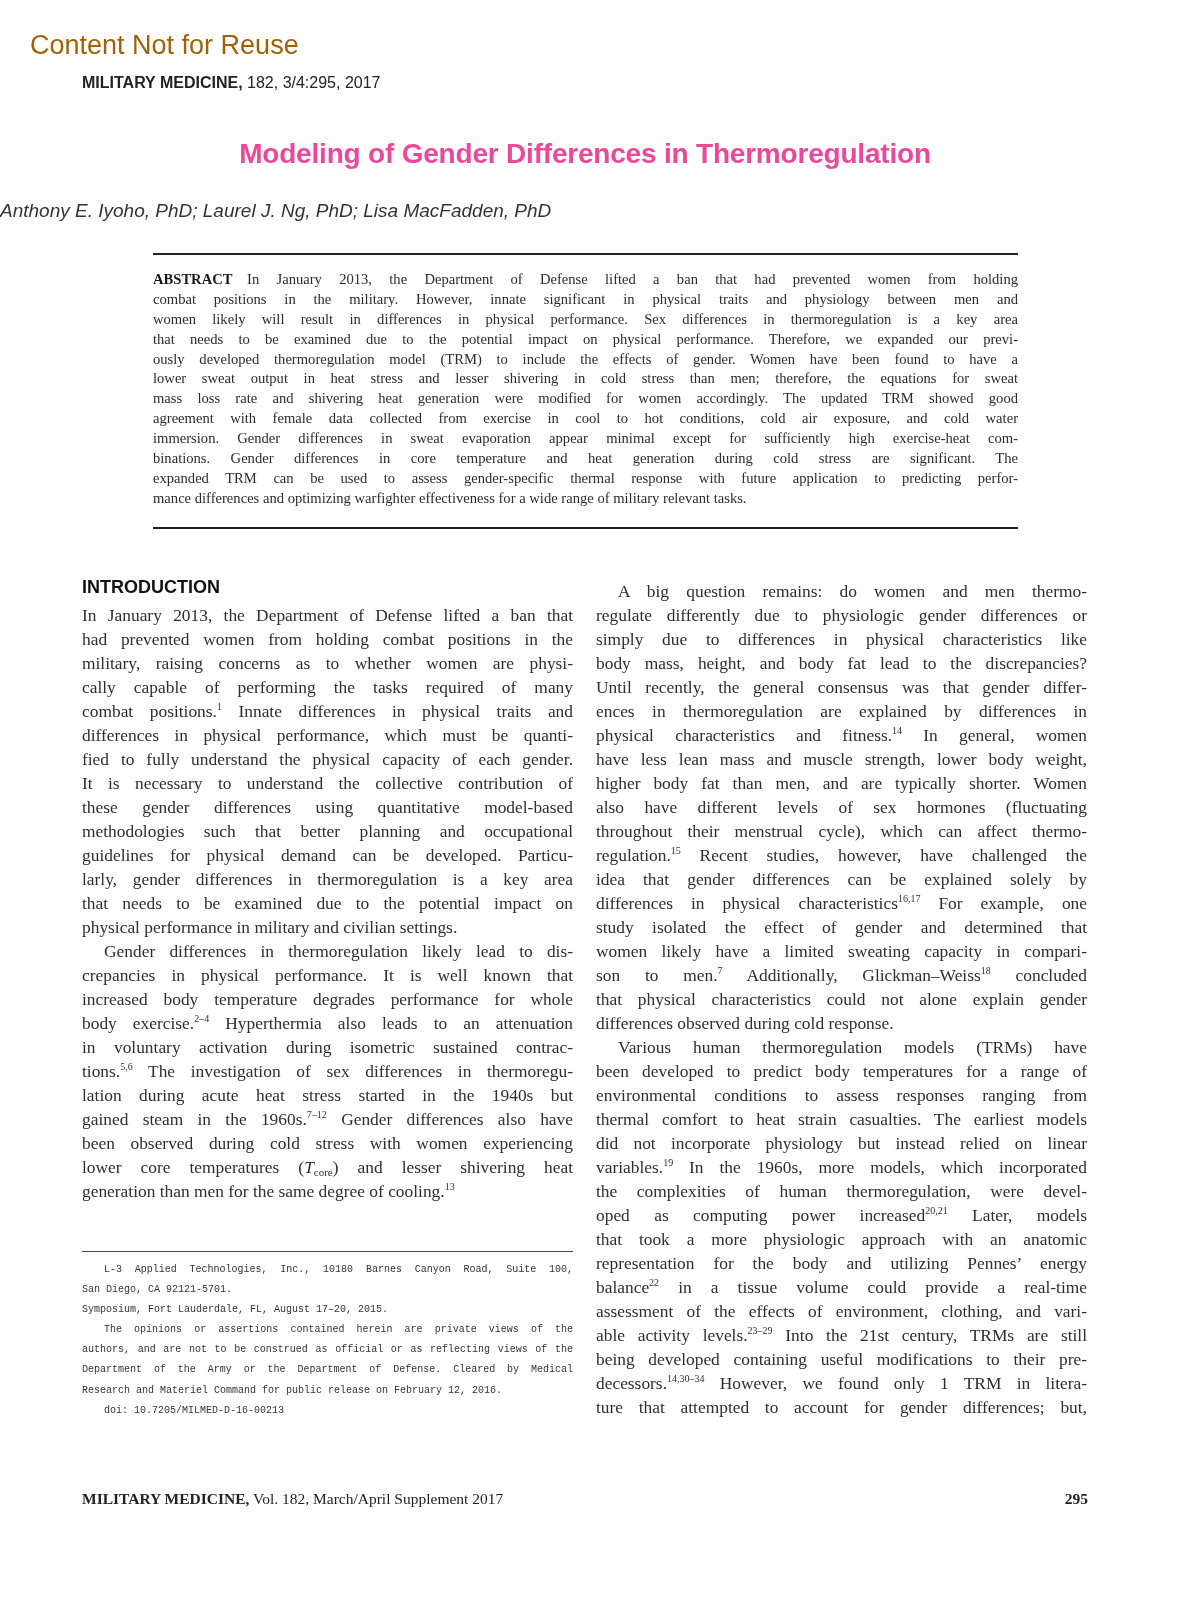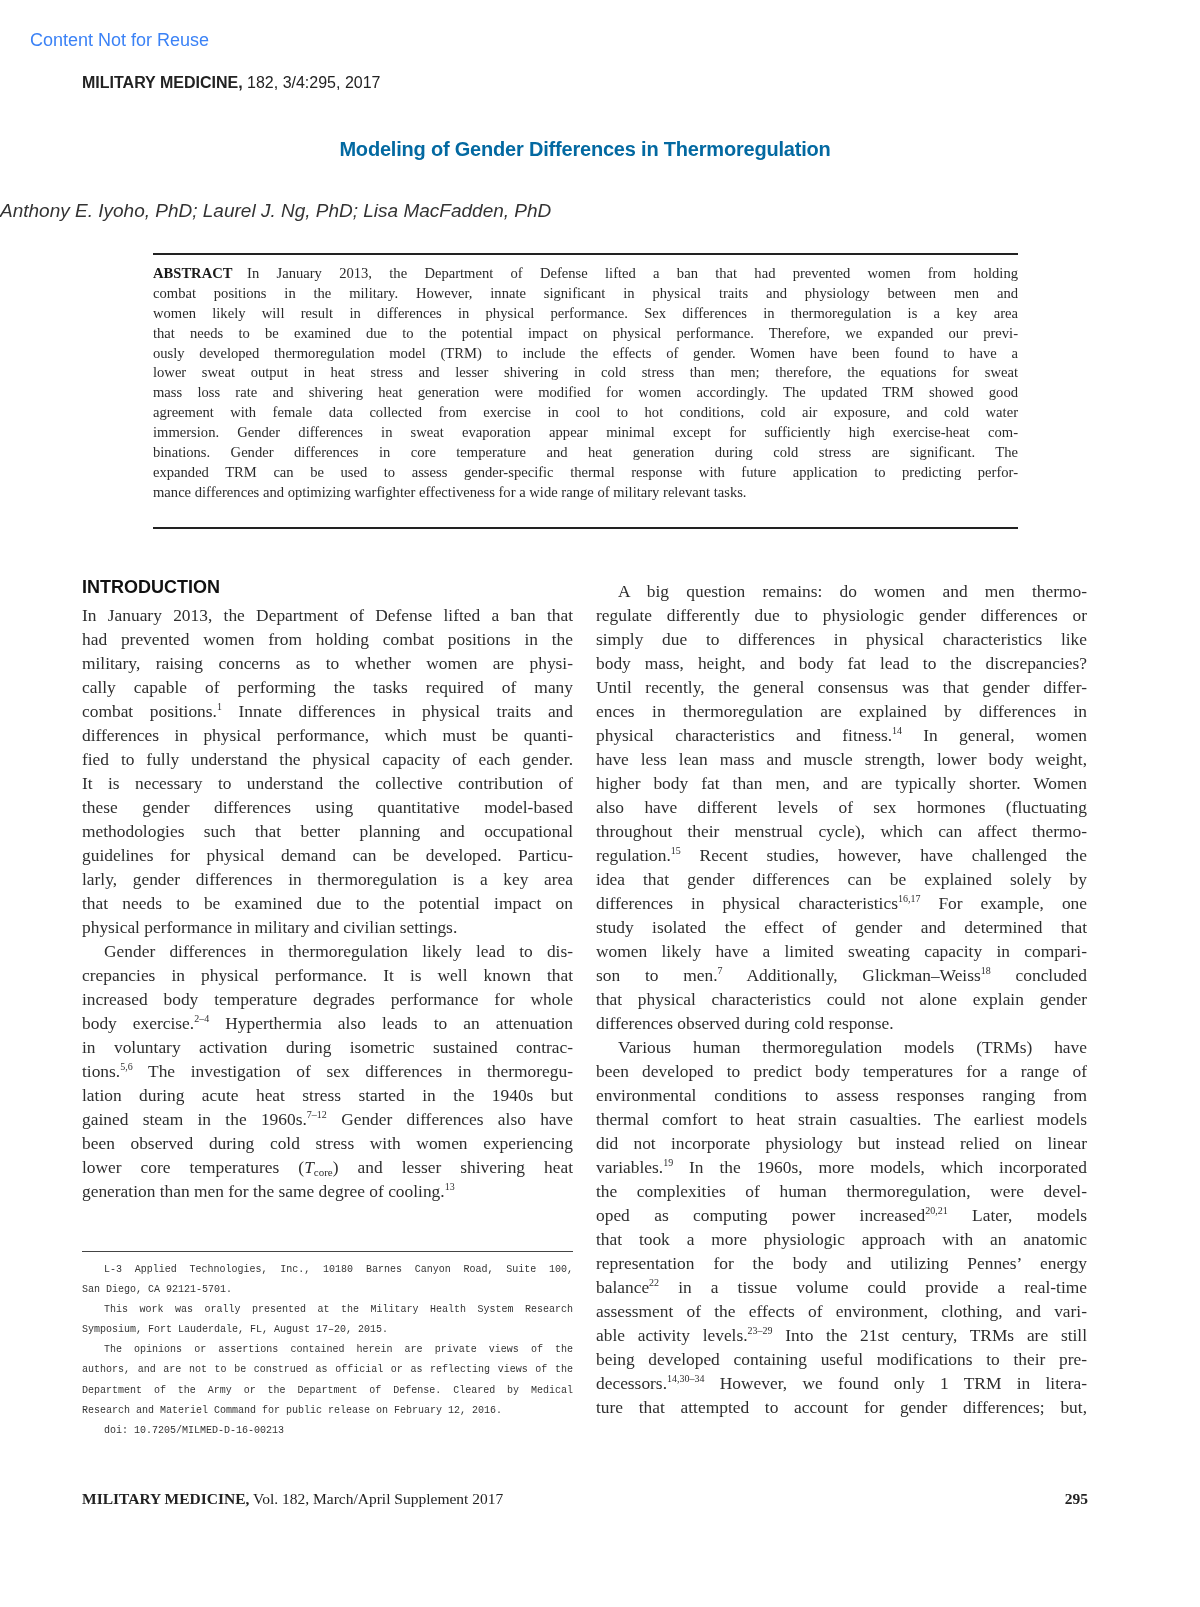--- a/index.html
+++ b/index.html
@@ -1,23 +1,23 @@
 <!DOCTYPE html>
 <html><head>
 <meta charset="utf-8">
 <style>
   html, body { margin: 0; padding: 0; background: #ffffff; }
   body { width: 1200px; height: 1607px; position: relative; overflow: hidden; color: #2b2b2b; }
-  .watermark { position: absolute; left: 30px; top: 30px; font-family: "Liberation Sans", sans-serif; font-size: 18px; color: #3b82f6; white-space: nowrap; }
+  .watermark { position: absolute; left: 30px; top: 30px; font-family: "Liberation Sans", sans-serif; font-size: 27px; color: #a16207; white-space: nowrap; }
   .running-head { position: absolute; left: 82px; top: 74px; font-family: Liberation Sans, sans-serif; font-size: 16px; color: #222; white-space: nowrap; }
   .running-head b { font-weight: bold; }
-  .title { position: absolute; left: 0; width: 1170px; top: 138px; text-align: center; font-family: "Liberation Sans", sans-serif; font-weight: bold; font-size: 20px; color: #0369a1; letter-spacing: -0.2px; }
+  .title { position: absolute; left: 0; width: 1170px; top: 138px; text-align: center; font-family: "Liberation Sans", sans-serif; font-weight: bold; font-size: 28px; color: #ec4899; letter-spacing: -0.2px; }
   .authors { position: absolute; left: 0; width: 1170px; top: 200px; text-align: left; font-family: "Liberation Sans", sans-serif; font-style: italic; font-size: 19px; color: #333; }
   .rule { position: absolute; left: 153px; width: 865px; height: 1.5px; background: #222; }
-  .abstract { position: absolute; left: 153px; top: 264px; width: 865px; font-family: "Liberation Serif", serif; font-size: 14.6px; line-height: 19.9px; color: #2b2b2b; }
+  .abstract { position: absolute; left: 153px; top: 270px; width: 865px; font-family: "Liberation Serif", serif; font-size: 14.6px; line-height: 19.9px; color: #2b2b2b; }
   .line { display: block; height: 19.9px; white-space: nowrap; text-align: justify; text-align-last: justify; overflow: hidden; }
   .line.last { text-align-last: left; }
   .abstract .label { font-weight: bold; color: #1a1a1a; }
   .col { position: absolute; font-family: "Liberation Serif", serif; font-size: 17.4px; color: #2e2e2e; }
   .col .line { height: 24px; line-height: 24px; }
   .col-left { left: 82px; top: 603px; width: 491px; }
   .col-right { left: 596px; top: 579px; width: 491px; }
   .indent { padding-left: 22px; box-sizing: border-box; }
   .heading { position: absolute; left: 82px; top: 577px; font-family: "Liberation Sans", sans-serif; font-weight: bold; font-size: 18px; color: #111; }
   sup { font-size: 10px; line-height: 0; vertical-align: 7px; }
@@ -119,21 +119,20 @@
     <span class="line"><span>able activity levels.</span><sup>23–29</sup><span> Into the 21st century, TRMs are still</span></span>
     <span class="line"><span>being developed containing useful modifications to their pre-</span></span>
     <span class="line"><span>decessors.</span><sup>14,30–34</sup><span> However, we found only 1 TRM in litera-</span></span>
     <span class="line"><span>ture that attempted to account for gender differences; but,</span></span>
   </div>
 
 <div class="fn-rule"></div>
 <div class="footnotes" id="footnotes">
     <span class="line indent"><span>L-3 Applied Technologies, Inc., 10180 Barnes Canyon Road, Suite 100,</span></span>
     <span class="line last"><span>San Diego, CA 92121-5701.</span></span>
-    <span class="line indent"><span>This work was orally presented at the Military Health System Research</span></span>
     <span class="line last"><span>Symposium, Fort Lauderdale, FL, August 17–20, 2015.</span></span>
     <span class="line indent"><span>The opinions or assertions contained herein are private views of the</span></span>
     <span class="line"><span>authors, and are not to be construed as official or as reflecting views of the</span></span>
     <span class="line"><span>Department of the Army or the Department of Defense. Cleared by Medical</span></span>
     <span class="line last"><span>Research and Materiel Command for public release on February 12, 2016.</span></span>
     <span class="line last indent"><span>doi: 10.7205/MILMED-D-16-00213</span></span>
   </div>
 
 <div class="footer">
   <b>MILITARY MEDICINE,</b><span> Vol. 182, March/April Supplement 2017</span>

